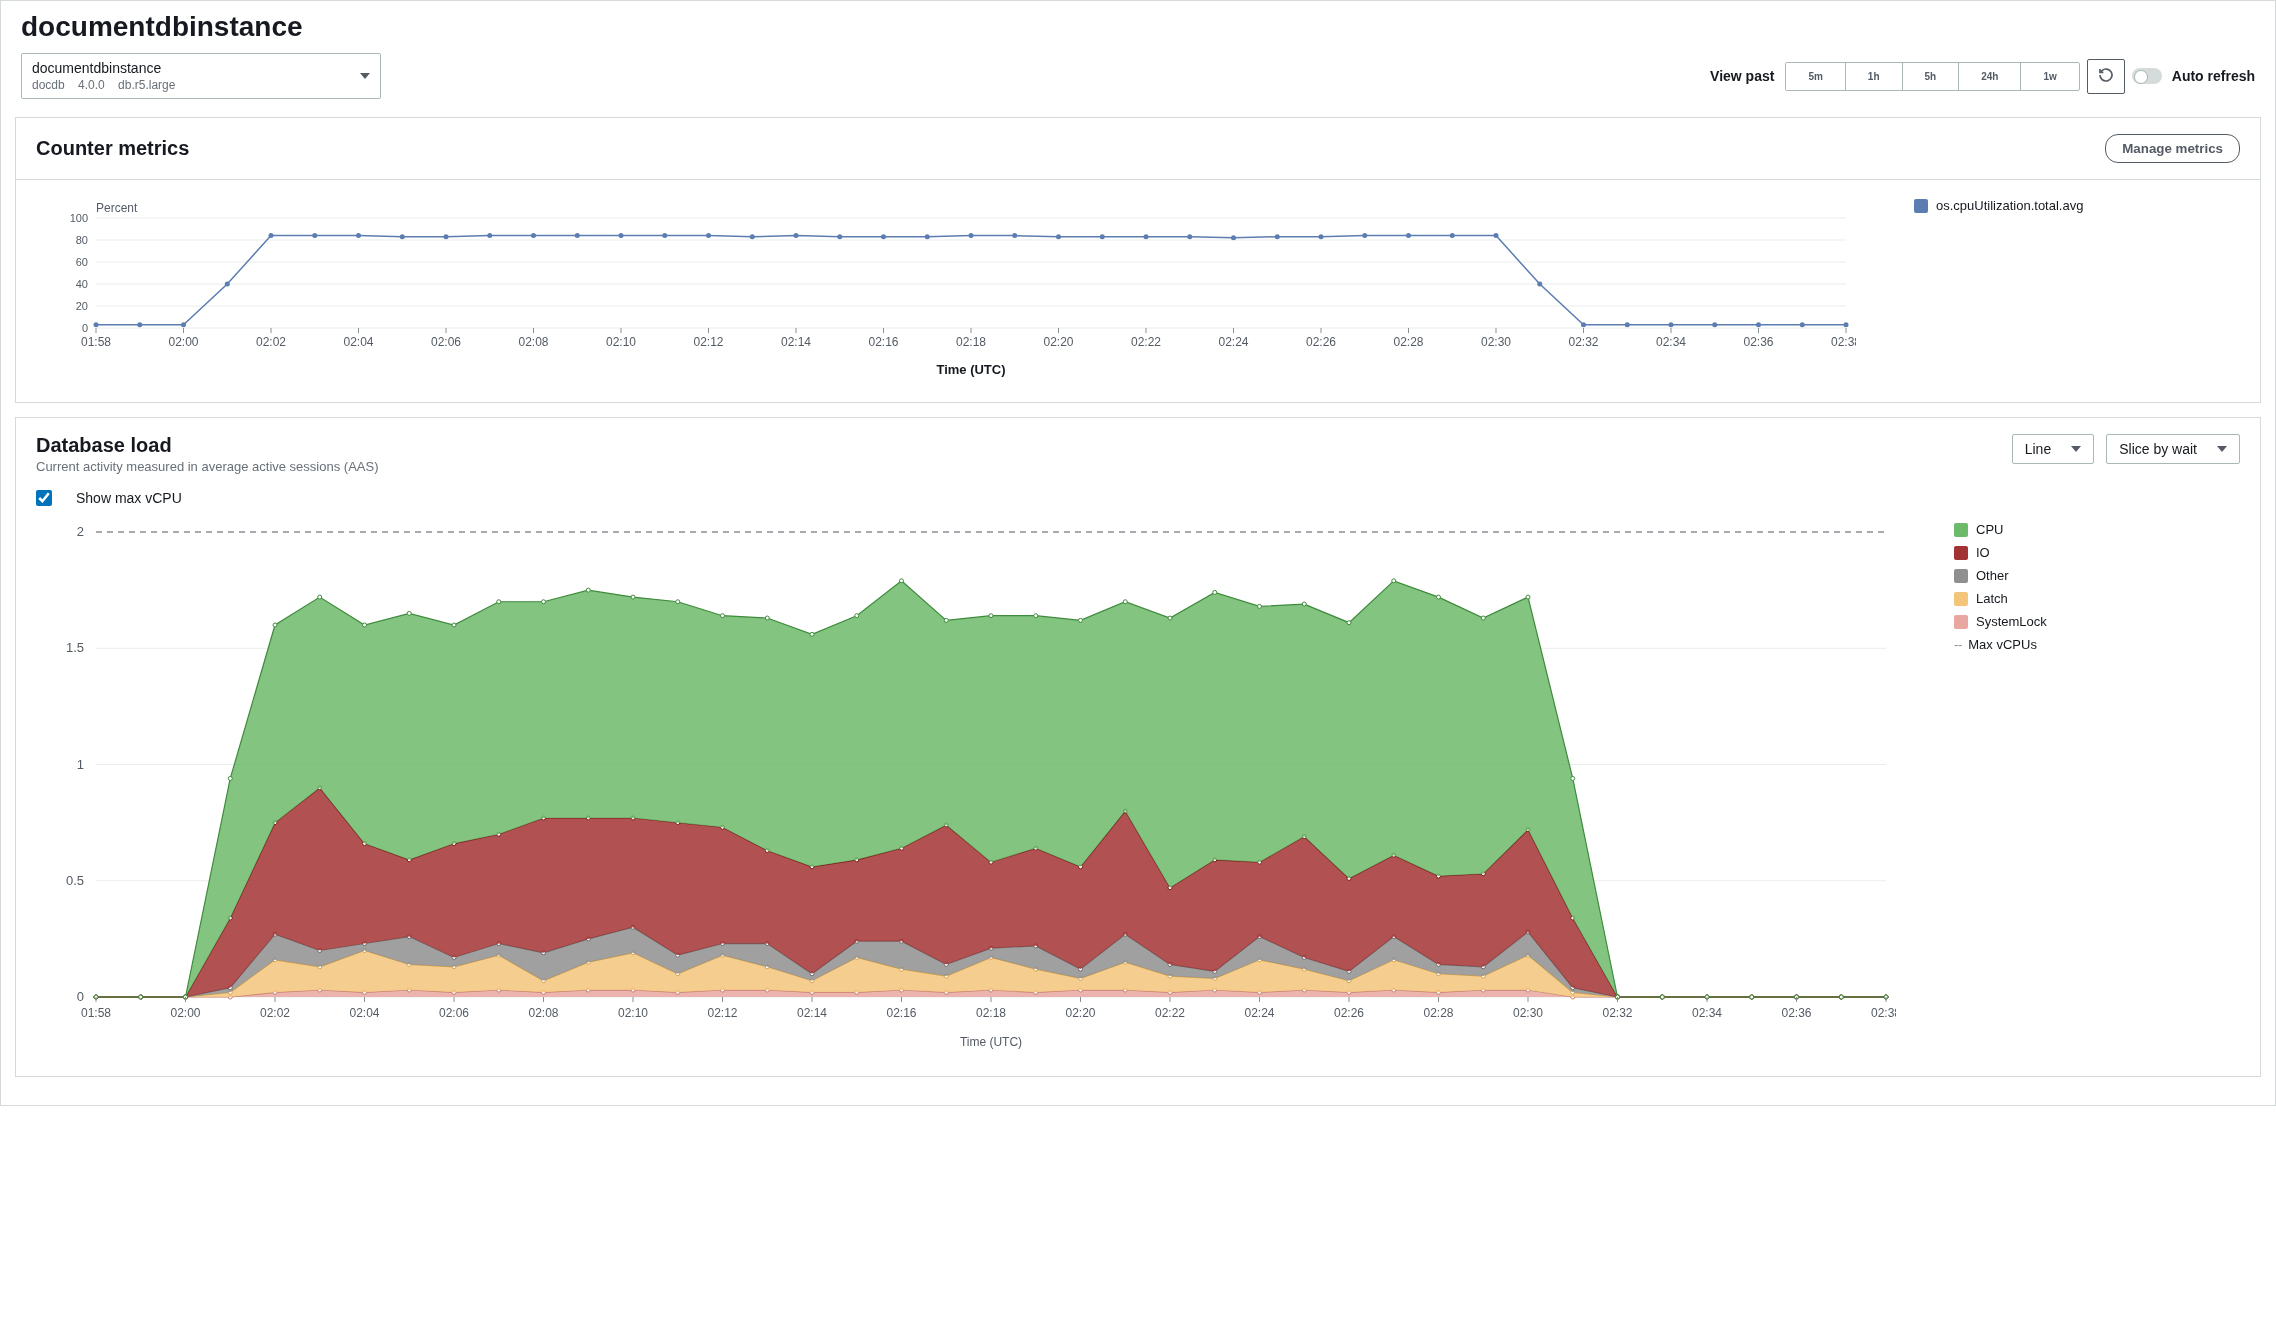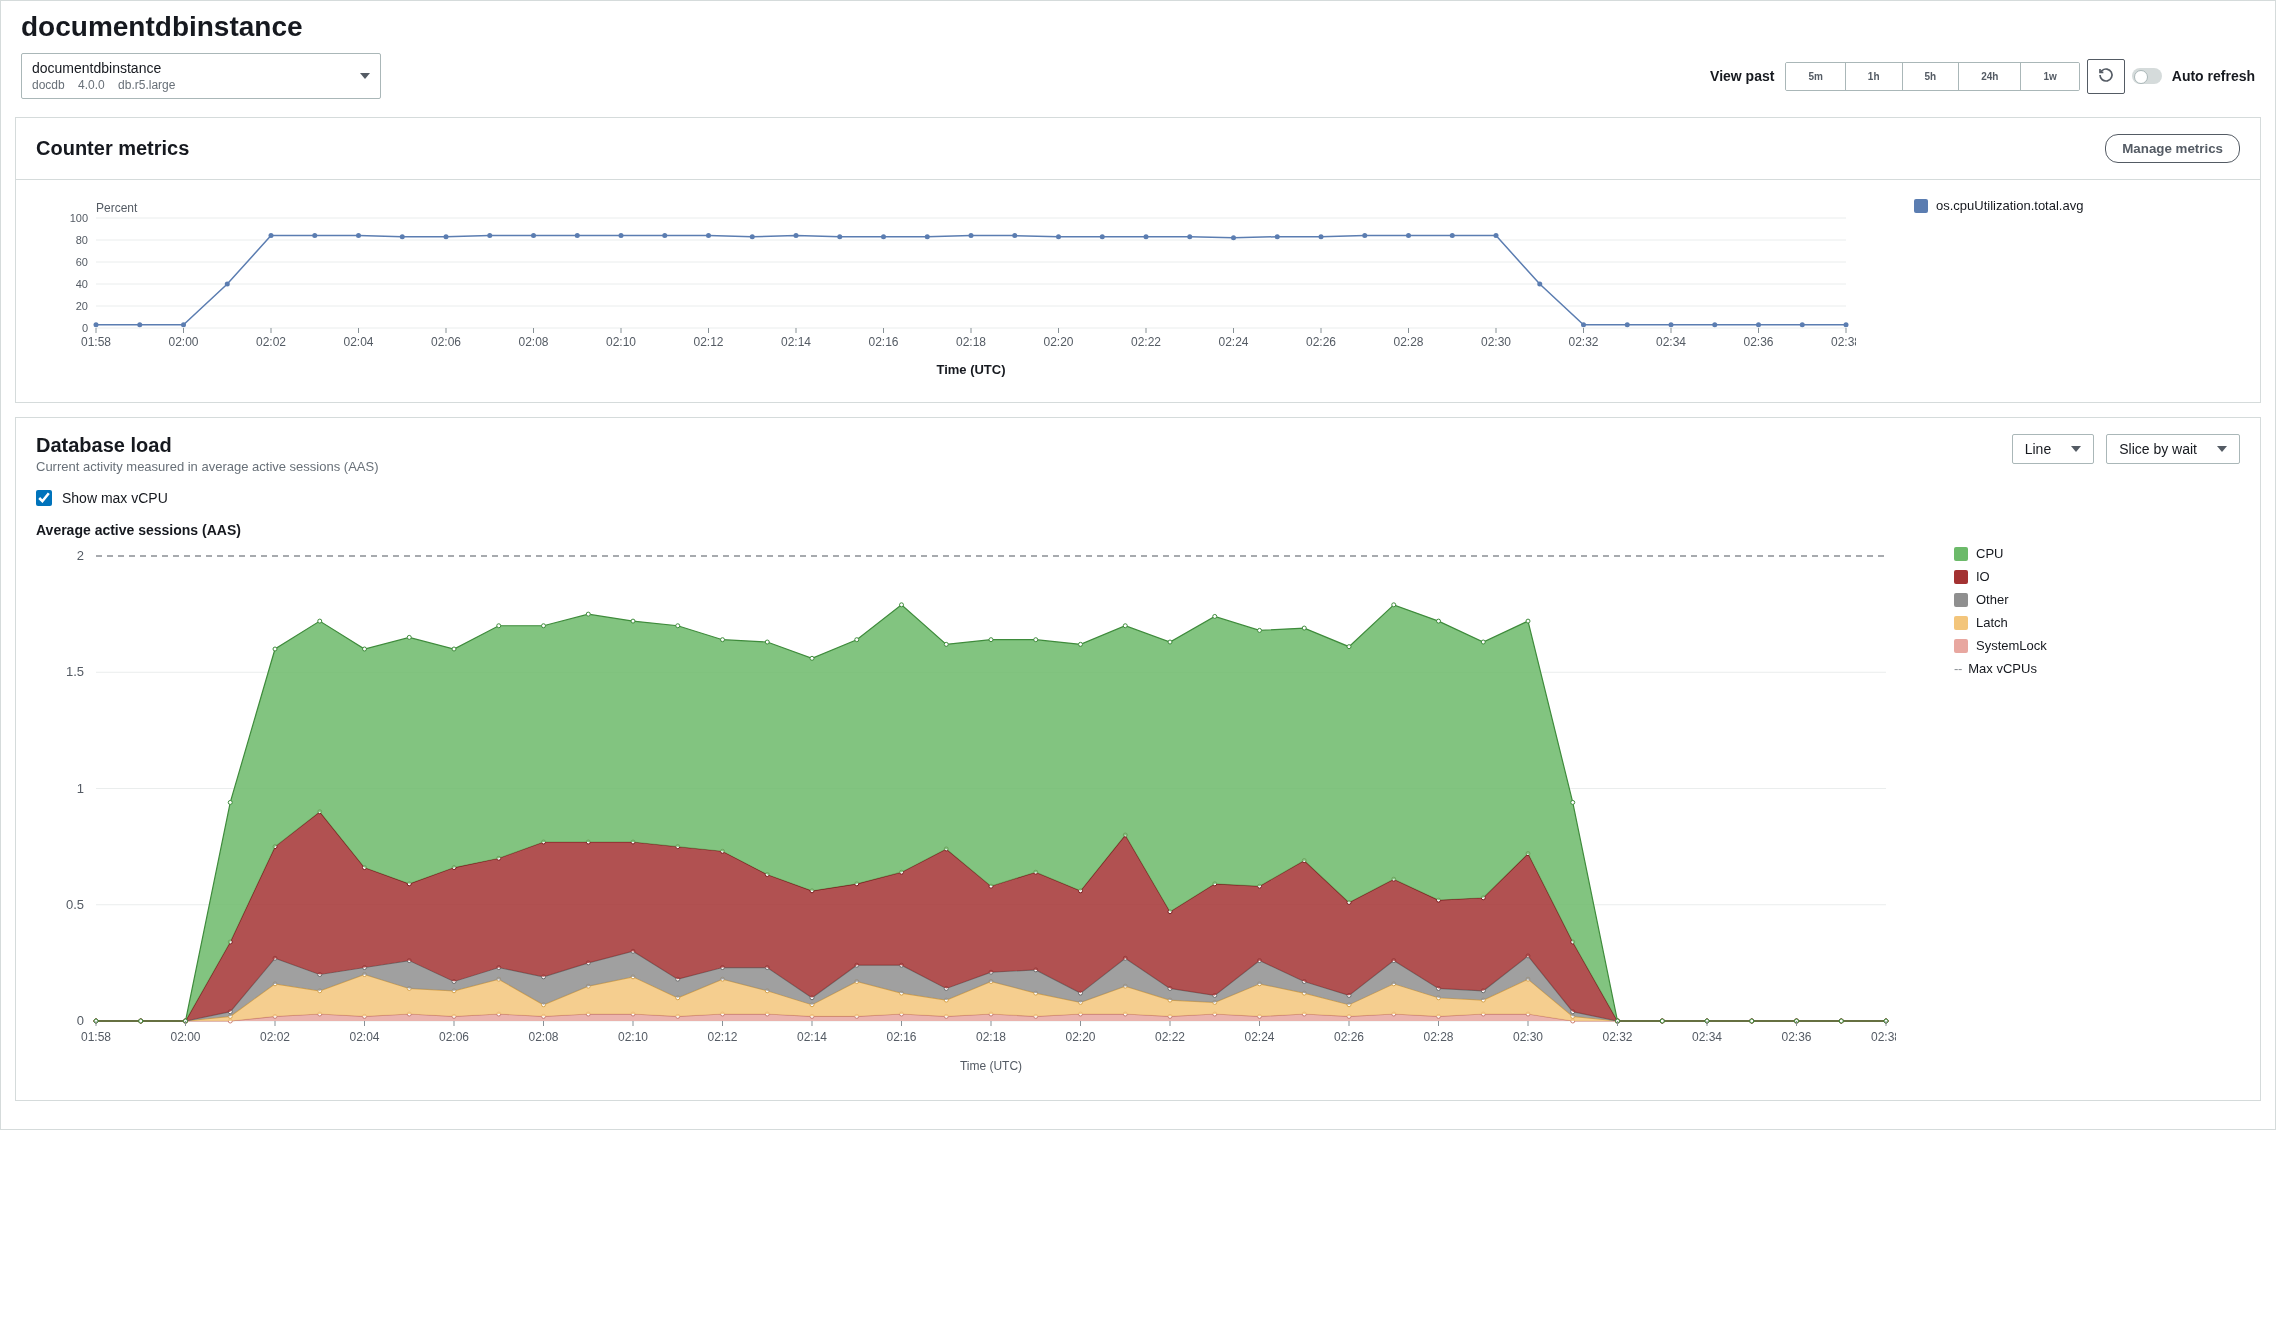--- a/index.html
+++ b/index.html
@@ -31,21 +31,21 @@
   .panel-header-nobd { padding:16px 20px 0; display:flex; justify-content:space-between; align-items:flex-start; }
   .panel-title { font-size:20px; font-weight:700; }
   .panel-sub { color:#687078; font-size:13px; margin-top:2px; }
 
   .btn-outline { border:1px solid #545b64; color:#545b64; background:#fff; font-weight:700; padding:6px 16px; border-radius:13px; cursor:pointer; }
   .select-like { border:1px solid #aab7b8; background:#fff; padding:6px 12px; border-radius:2px; display:flex; align-items:center; gap:20px; cursor:pointer; }
 
   svg text { font-family: inherit; }
 
   .db-controls { display:flex; gap:12px;justify-content:flex-end; }
-  .cb-row { display:flex; align-items:center; gap:10px; padding: 16px 20px; }
+  .cb-row { display:flex; align-items:center; gap:24px; padding: 16px 20px; }
   .cb { width:16px; height:16px; accent-color:#0073bb; }
 
   .aas-title { font-weight:700; padding:0 20px 8px; font-size:14px;}
   .legend { font-size:13px; }
   .legend-item { display:flex; align-items:center; gap:8px; margin-bottom:8px;padding-left:38px;}
   .swatch { width:14px; height:14px; border-radius:2px; }
 </style>
 </head>
 <body>
 
@@ -222,21 +222,20 @@
             <span class="caret-down"></span>
           </div>
         </div>
       </div>
 
       <div class="cb-row">
         <input type="checkbox" class="cb" checked="" style="">
         <span>Show max vCPU</span>
       </div>
 
-      <div class="aas-title">Average active sessions (AAS)</div>
 
       <div class="panel-body" style="display:flex; gap:20px; padding-top:0;">
         <svg id="load-chart" width="1860" height="530">
             <line x1="60" x2="1850" y1="475" y2="475" stroke="#eaeded"></line>
             <text x="48" y="479" font-size="13" text-anchor="end" fill="#545b64">0</text>
             <line x1="60" x2="1850" y1="358.75" y2="358.75" stroke="#eaeded"></line>
             <text x="48" y="362.75" font-size="13" text-anchor="end" fill="#545b64">0.5</text>
             <line x1="60" x2="1850" y1="242.5" y2="242.5" stroke="#eaeded"></line>
             <text x="48" y="246.5" font-size="13" text-anchor="end" fill="#545b64">1</text>
             <line x1="60" x2="1850" y1="126.25" y2="126.25" stroke="#eaeded"></line>

